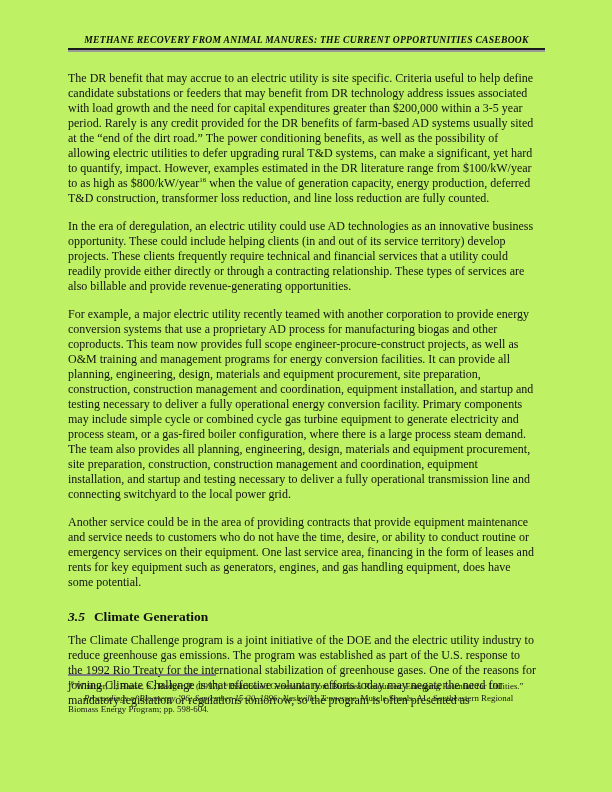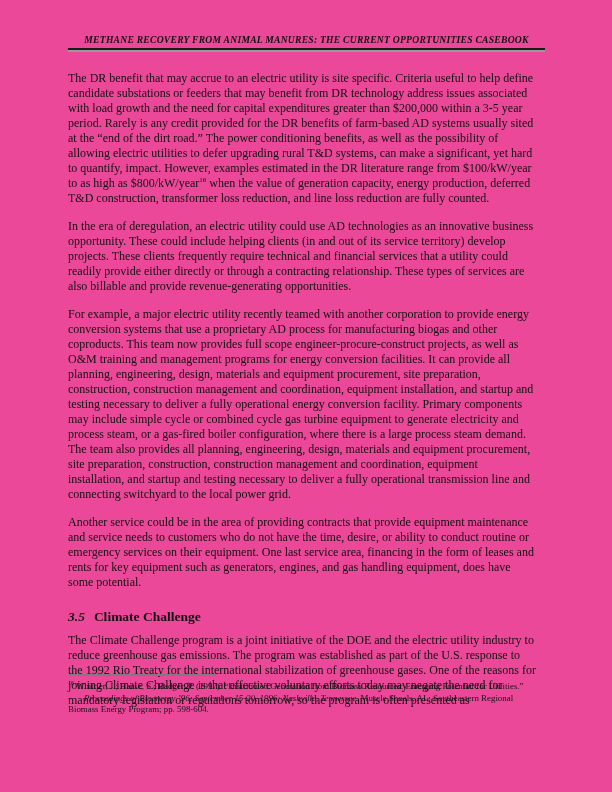--- a/index.html
+++ b/index.html
@@ -1,20 +1,20 @@
 <!DOCTYPE html>
 <html><head>
 <meta charset="utf-8">
 <style>
   html, body { margin: 0; padding: 0; background: #ffffff; }
   .page {
     position: relative;
     width: 612px;
     height: 792px;
-    background: #ec4899;
+    background: #bef264;
     font-family: "Liberation Serif", serif;
     color: #111111;
     overflow: hidden;
   }
   .content {
     position: absolute;
     left: 68px;
     top: 34px;
     width: 477px;
   }
@@ -103,21 +103,21 @@
 
       <p><span>The DR benefit that may accrue to an electric utility is site specific. Criteria useful to help define candidate substations or feeders that may benefit from DR technology address issues associated with load growth and the need for capital expenditures greater than $200,000 within a 3-5 year period. Rarely is any credit provided for the DR benefits of farm-based AD systems usually sited at the “end of the dirt road.” The power conditioning benefits, as well as the possibility of allowing electric utilities to defer upgrading rural T&amp;D systems, can make a significant, yet hard to quantify, impact. However, examples estimated in the DR literature range from $100/kW/year to as high as $800/kW/year</span><sup class="fn-ref">16</sup><span> when the value of generation capacity, energy production, deferred T&amp;D construction, transformer loss reduction, and line loss reduction are fully counted.</span></p>
 
       <p>In the era of deregulation, an electric utility could use AD technologies as an innovative business opportunity. These could include helping clients (in and out of its service territory) develop projects. These clients frequently require technical and financial services that a utility could readily provide either directly or through a contracting relationship. These types of services are also billable and provide revenue-generating opportunities.</p>
 
       <p>For example, a major electric utility recently teamed with another corporation to provide energy conversion systems that use a proprietary AD process for manufacturing biogas and other coproducts. This team now provides full scope engineer-procure-construct projects, as well as O&amp;M training and management programs for energy conversion facilities. It can provide all planning, engineering, design, materials and equipment procurement, site preparation, construction, construction management and coordination, equipment installation, and startup and testing necessary to deliver a fully operational energy conversion facility. Primary components may include simple cycle or combined cycle gas turbine equipment to generate electricity and process steam, or a gas-fired boiler configuration, where there is a large process steam demand. The team also provides all planning, engineering, design, materials and equipment procurement, site preparation, construction, construction management and coordination, equipment installation, and startup and testing necessary to deliver a fully operational transmission line and connecting switchyard to the local power grid.</p>
 
       <p>Another service could be in the area of providing contracts that provide equipment maintenance and service needs to customers who do not have the time, desire, or ability to conduct routine or emergency services on their equipment. One last service area, financing in the form of leases and rents for key equipment such as generators, engines, and gas handling equipment, does have some potential.</p>
 
       <div class="section-heading">
-        <span class="sec-num">3.5</span><span>Climate Challenge</span>
+        <span class="sec-num">3.5</span><span>Climate Generation</span>
       </div>
 
       <p>The Climate Challenge program is a joint initiative of the DOE and the electric utility industry to reduce greenhouse gas emissions. The program was established as part of the U.S. response to the 1992 Rio Treaty for the international stabilization of greenhouse gases. One of the reasons for joining Climate Challenge is that effective voluntary efforts today may negate the need for mandatory legislation or regulations tomorrow, so the program is often presented as</p>
 
     </div>
   </div>
 
   <div class="footnote-block">
     <div class="footnote-rule"></div>
     <div class="footnote-text"><sup>16</sup><span> Whittier, J.; Haase, S.; Badger, P. (1997). “Distributed Generation from Biomass Resources: Emerging Potential for Utilities.” </span><span class="fn-italic">Proceedings of Bioenergy ’96; September 15-20, 1996; Nashville, Tennessee.</span><span> Muscle Shoals, AL: Southeastern Regional Biomass Energy Program; pp. 598-604.</span></div>

